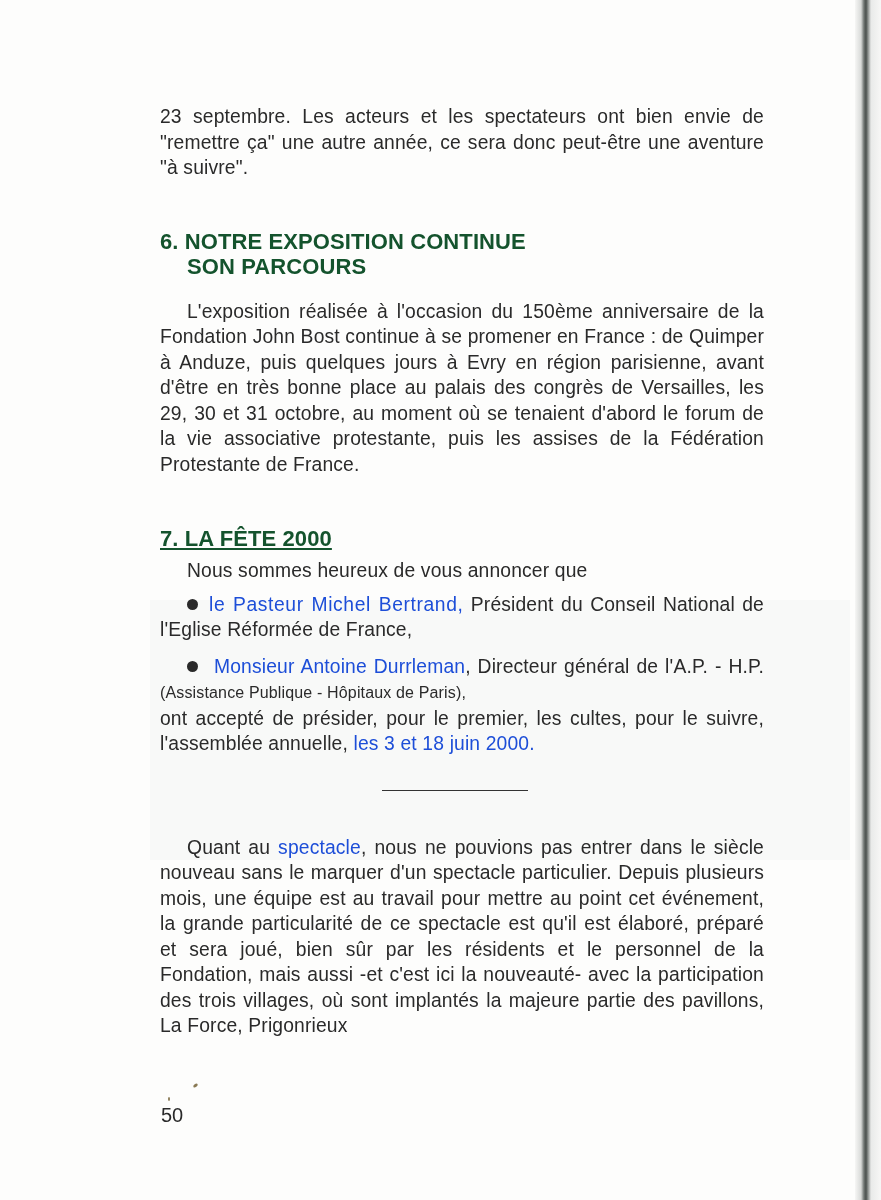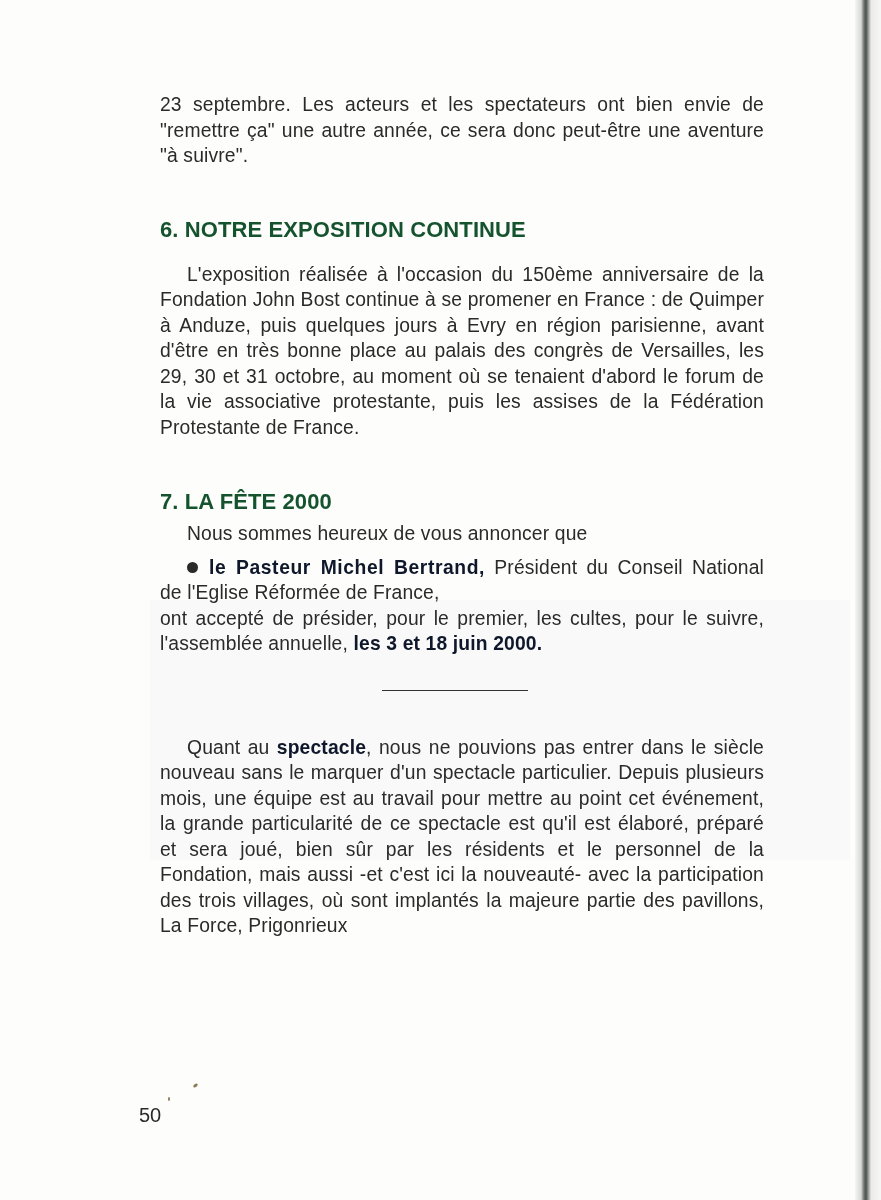--- a/index.html
+++ b/index.html
@@ -25,21 +25,21 @@
     }
     .bleed {
       position: absolute;
       left: 150px;
       width: 700px;
       background: rgba(230, 232, 232, 0.18);
     }
     .content {
       position: absolute;
       left: 160px;
-      top: 92px;
+      top: 104px;
       width: 604px;
       font-size: 19.3px;
       line-height: 25.5px;
       letter-spacing: 0.15px;
     }
     .p {
       margin: 0;
       text-align: justify;
       text-align-last: left;
     }
@@ -53,77 +53,79 @@
       line-height: 25px;
       color: #14532d;
       letter-spacing: 0.1px;
     }
     .heading .line2 {
       display: block;
       padding-left: 27px;
     }
     .h6 { margin-top: 48px; }
     .p6 { margin-top: 20px; }
-    .h7 { margin-top: 49px; }
+    .h7 { margin-top: 49px; text-decoration: underline; }
     .intro { margin-top: 7px; padding-left: 27px; }
     .bullet-p { margin-top: 8px; }
     .bullet-p2 { margin-top: 11px; }
     .bullet-dot {
       display: inline-block;
       width: 11px;
       height: 11px;
       border-radius: 50%;
       background: #2a2a2a;
       margin: 0 11px 2px 27px;
       vertical-align: middle;
     }
     .bullet-p2 .bullet-dot { margin-right: 16px; }
-    .bold { font-weight: bold; color: #0f172a; }
+    .bold { font-weight: normal; color: #1d4ed8; }
     .small { font-size: 16px; }
     .spaced-bold { letter-spacing: 0.6px; }
     .divider {
       width: 146px;
       height: 1px;
       background: #333;
       margin: 33px 0 0 222px;
     }
     .spectacle { margin-top: 44px; }
     .page-number {
       position: absolute;
-      left: 139px;
+      left: 161px;
       top: 1104px;
       font-size: 20px;
       color: #2a2a2a;
     }
     .speck {
       position: absolute;
       background: #8a7a55;
       border-radius: 50%;
     }
   </style>
 </head>
 <body>
 
 <div class="bleed" style="top:600px;height:260px;"></div>
 
 <div class="content">
   <p class="p">23 septembre. Les acteurs et les spectateurs ont bien envie de "remettre ça" une autre année, ce sera donc peut-être une aventure "à suivre".</p>
 
   <h2 class="heading h6">
     <span>6. NOTRE EXPOSITION CONTINUE</span>
+    <span class="line2">SON PARCOURS</span>
   </h2>
 
   <p class="p indent p6">L'exposition réalisée à l'occasion du 150ème anniversaire de la Fondation John Bost continue à se promener en France : de Quimper à Anduze, puis quelques jours à Evry en région parisienne, avant d'être en très bonne place au palais des congrès de Versailles, les 29, 30 et 31 octobre, au moment où se tenaient d'abord le forum de la vie associative protestante, puis les assises de la Fédération Protestante de France.</p>
 
   <h2 class="heading h7">7. LA FÊTE 2000</h2>
 
   <p class="p intro">Nous sommes heureux de vous annoncer que</p>
 
   <p class="p bullet-p"><span class="bullet-dot"></span><span class="bold spaced-bold">le Pasteur Michel Bertrand,</span><span> Président du Conseil National de l'Eglise Réformée de France,</span></p>
 
+  <p class="p bullet-p2"><span class="bullet-dot"></span><span class="bold">Monsieur Antoine Durrleman</span><span>, Directeur général de l'A.P. - H.P. </span><span class="small">(Assistance Publique - Hôpitaux de Paris),</span></p>
 
   <p class="p"><span>ont accepté de présider, pour le premier, les cultes, pour le suivre, l'assemblée annuelle, </span><span class="bold">les 3 et 18 juin 2000.</span></p>
 
   <div class="divider"></div>
 
   <p class="p indent spectacle"><span>Quant au </span><span class="bold">spectacle</span><span>, nous ne pouvions pas entrer dans le siècle nouveau sans le marquer d'un spectacle particulier. Depuis plusieurs mois, une équipe est au travail pour mettre au point cet événement, la grande particularité de ce spectacle est qu'il est élaboré, préparé et sera joué, bien sûr par les résidents et le personnel de la Fondation, mais aussi -et c'est ici la nouveauté- avec la participation des trois villages, où sont implantés la majeure partie des pavillons, La Force, Prigonrieux</span></p>
 </div>
 
 <span class="speck" style="left:193px;top:1084px;width:5px;height:3px;transform:rotate(-35deg);"></span>
 <span class="speck" style="left:168px;top:1097px;width:2px;height:4px;"></span>

